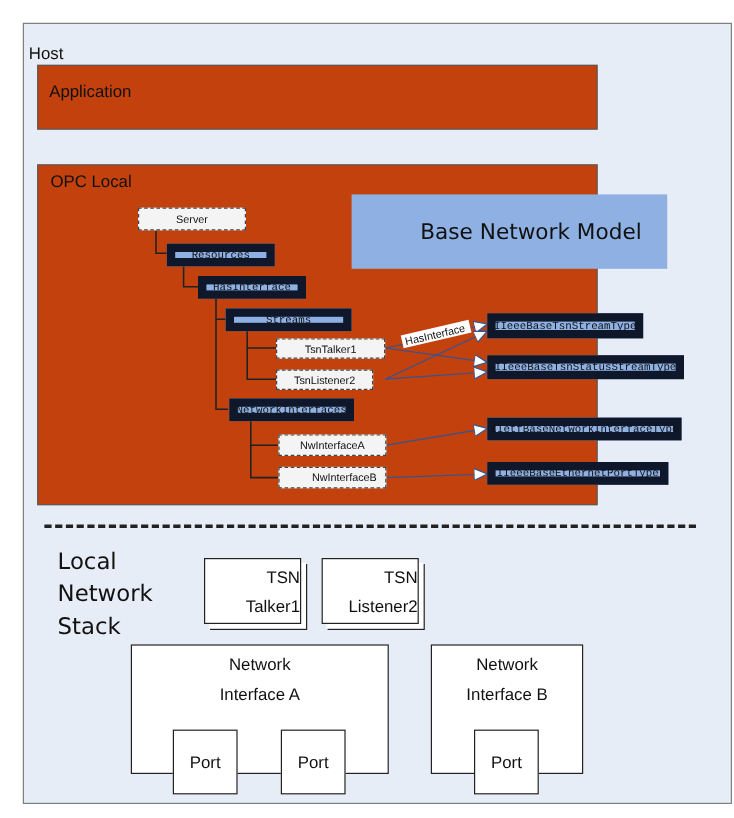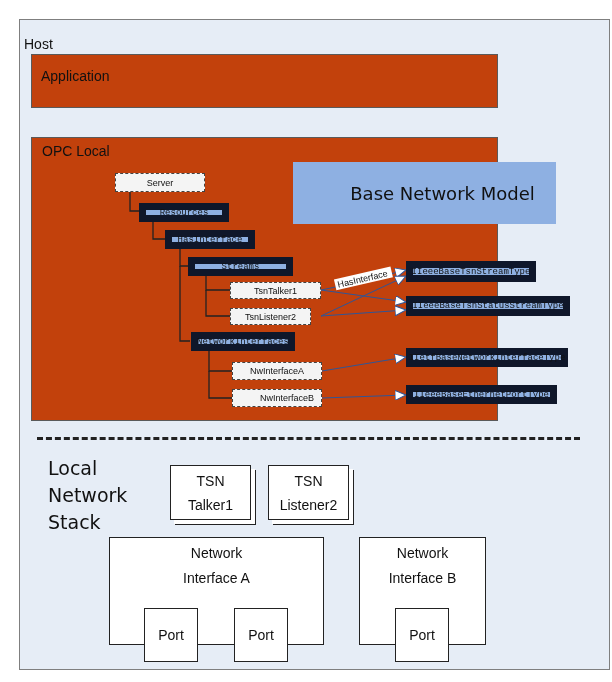--- a/index.html
+++ b/index.html
@@ -10,21 +10,21 @@
   #app{left:31px;top:54px;width:467px;height:54px;}
   .gbox{background:#c2410c;border:1px solid #5a5a5a;}
   #opc{left:31px;top:137px;width:467px;height:284px;}
   #bnm{left:293px;top:162px;width:263px;height:62px;background:#8eb0e2;display:flex;align-items:center;justify-content:center;font-family:"DejaVu Sans",sans-serif;font-size:18px;color:#111;padding-left:36px;}
   .node{position:absolute;box-sizing:border-box;font-size:9px;color:#111;display:flex;align-items:center;justify-content:center;white-space:nowrap;}
   .node.blue{background:#8eb0e2;border:7px solid #0f172a;font-family:Liberation Mono, monospace;}
   .node.dash{background:#f4f4f4;border:1px dashed #444;}
   #sep{left:37px;top:437px;width:543px;height:0;border-top:3px dashed #222;}
   .lns{position:absolute;left:48px;top:455px;font-family:"DejaVu Sans",sans-serif;font-size:19px;line-height:27px;color:#111;}
   .card{position:absolute;box-sizing:border-box;background:#fff;border:1px solid #222;font-size:14px;color:#111;text-align:center;}
-  .card.shadow{box-shadow:4px 4px 0 0 #fff, 5px 5px 0 0 #222;}
+  .card.shadow{box-shadow:4px 4px 0 0 #fff, 5px 5px 0 0 #222;text-align:right;}
   svg{position:absolute;left:0;top:0;}
 </style>
 </head>
 <body>
 
 <div id="host" class="abs"></div>
 <div class="lbl" style="left:24px;top:36px;">Host</div>
 
 <div id="app" class="abs gbox">
   <div class="lbl" style="left:9px;top:13px;">Application</div>

